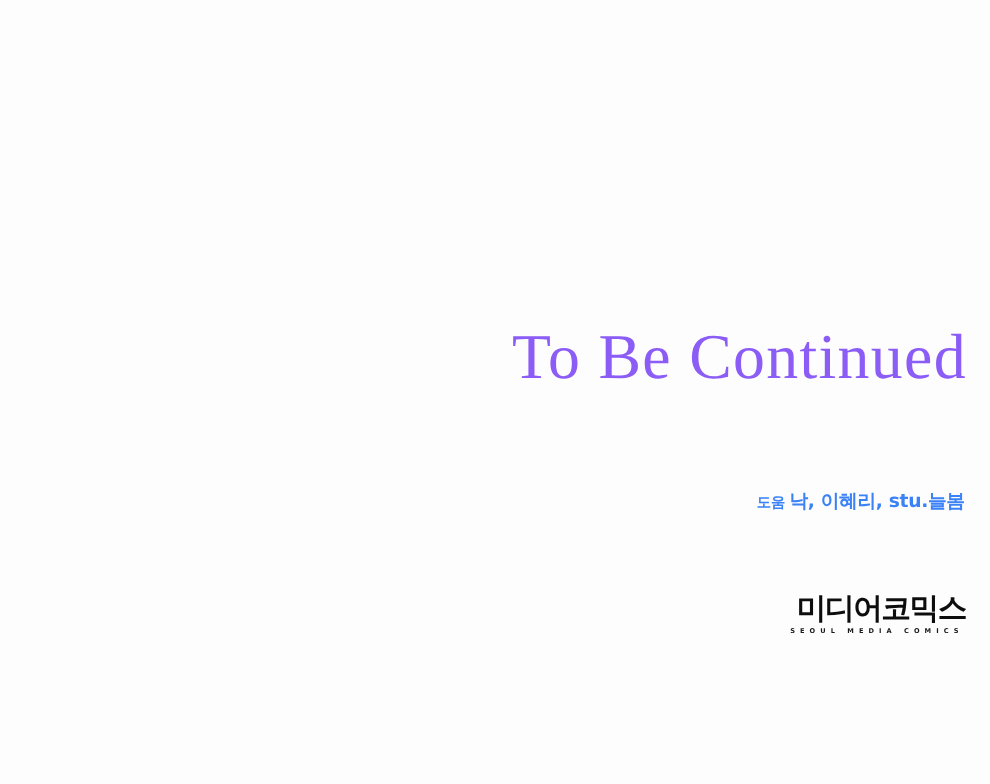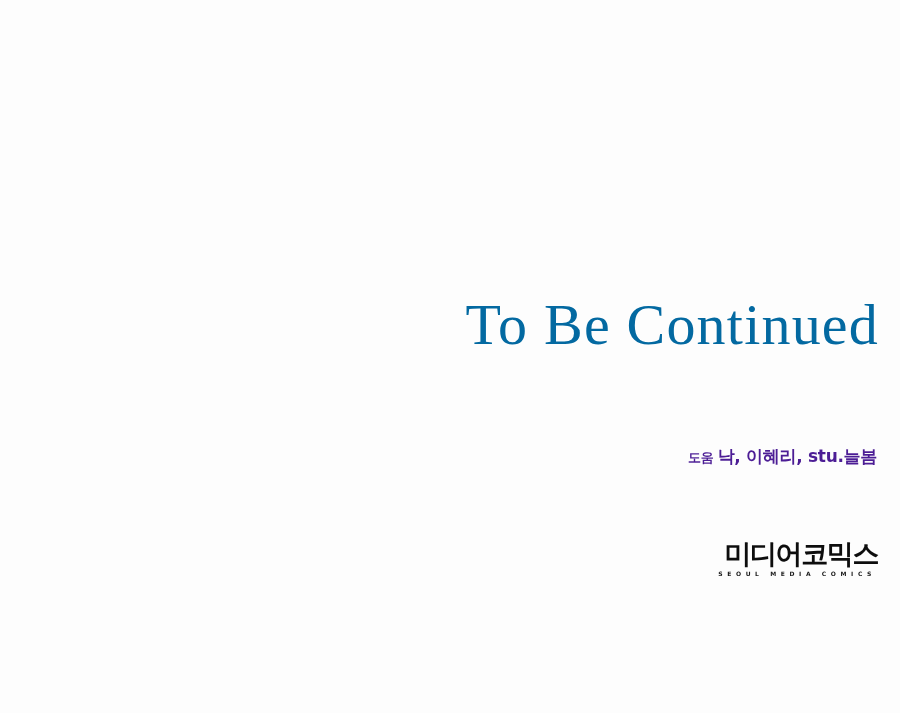--- a/index.html
+++ b/index.html
@@ -28,34 +28,34 @@
     position: absolute;
     left: 0;
     top: 296px;
     width: 879px;
     text-align: right;
     font-family: "Liberation Serif", "DejaVu Serif", serif;
     font-size: 58px;
     line-height: 1;
     font-weight: 400;
     letter-spacing: 1.2px;
-    color: #0369a1;
+    color: #8b5cf6;
     white-space: nowrap;
   }
 
   
   .credits {
     position: absolute;
     left: 0;
     top: 448px;
     width: 877px;
     text-align: right;
     line-height: 1;
     white-space: nowrap;
-    color: #4c1d95;
+    color: #3b82f6;
   }
 
   .credits .credit-role {
     font-family: "DejaVu Sans", "Liberation Sans", sans-serif;
     font-size: 13px;
     font-weight: 700;
     letter-spacing: -0.2px;
   }
 
   .credits .credit-names {

